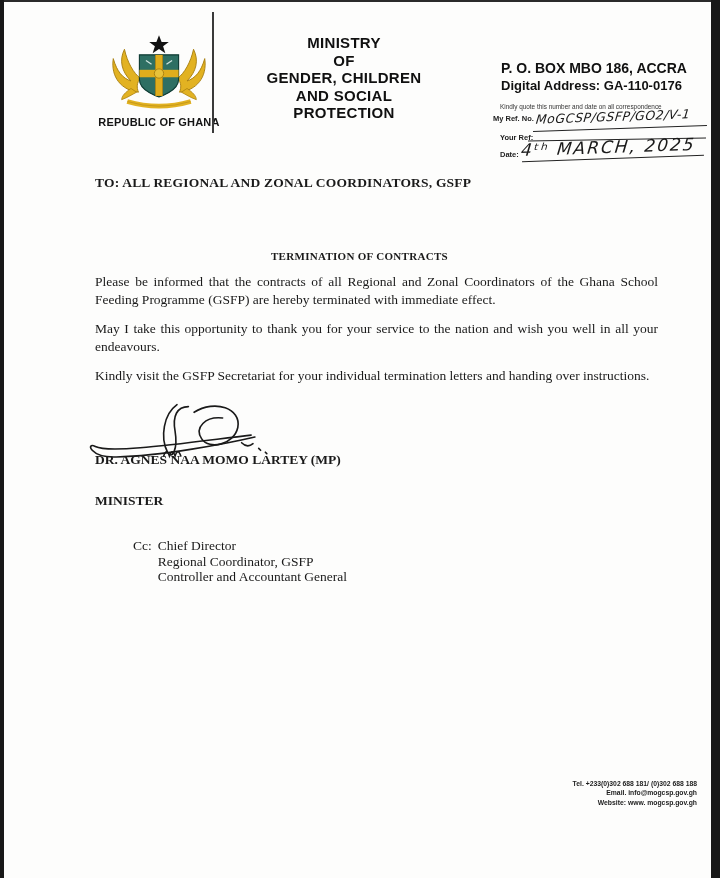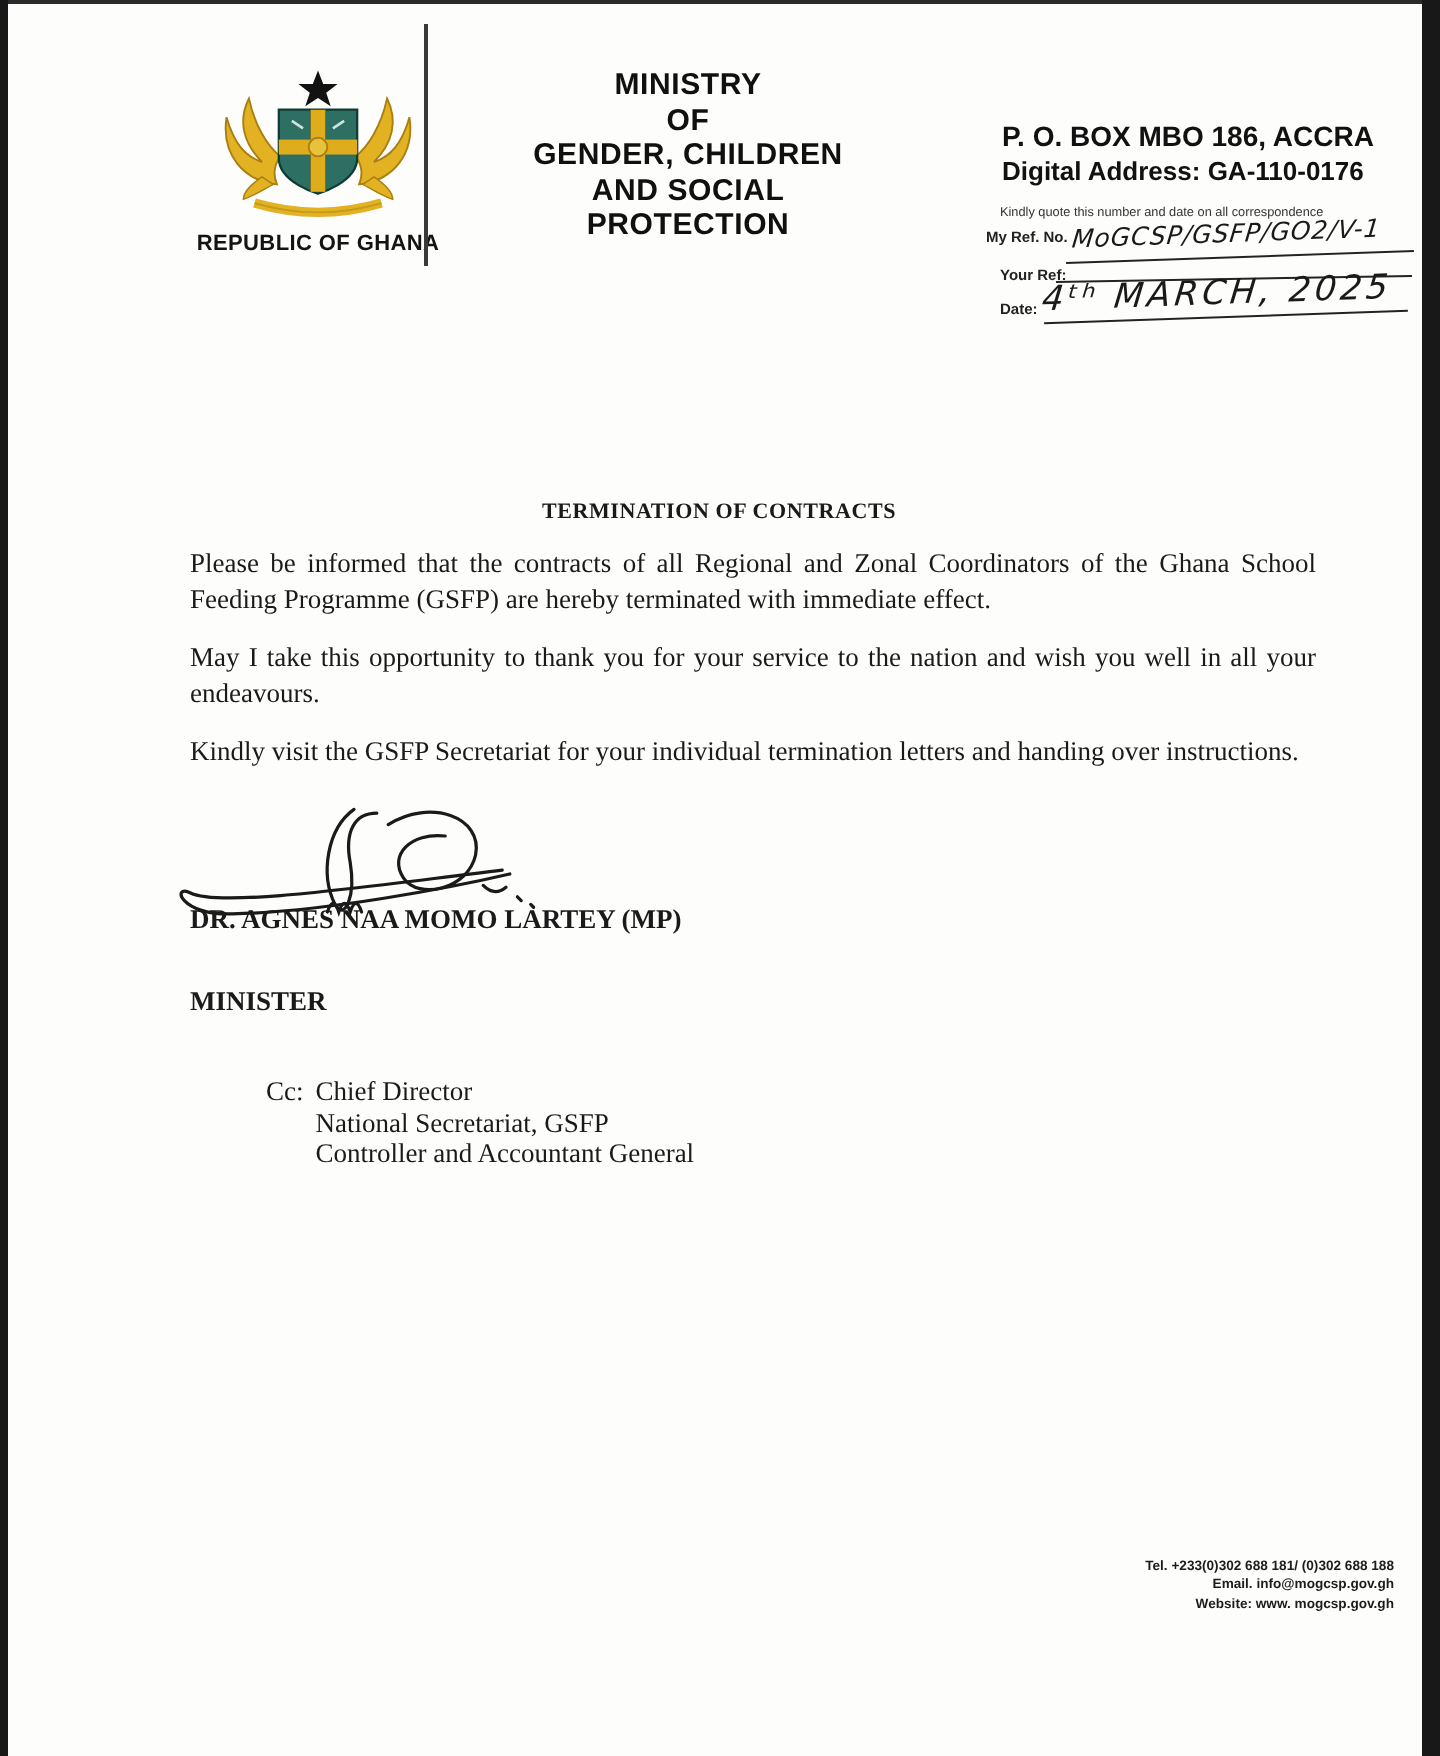--- a/index.html
+++ b/index.html
@@ -128,20 +128,21 @@
   <div class="hand hand-ref">MoGCSP/GSFP/GO2/V-1</div>
   <div class="ink-line" style="left:533px;top:128px;width:174px;transform:rotate(-2deg);"></div>
 
   <div class="ref-label" style="left:500px;top:133px;">Your Ref:</div>
   <div class="ink-line" style="left:528px;top:139px;width:178px;transform:rotate(-1deg);"></div>
 
   <div class="ref-label" style="left:500px;top:150px;">Date:</div>
   <div class="hand hand-date">4ᵗʰ MARCH, 2025</div>
   <div class="ink-line" style="left:522px;top:158px;width:182px;transform:rotate(-2deg);"></div>
 
+  <div class="to-line">TO: ALL REGIONAL AND ZONAL COORDINATORS, GSFP</div>
   <div class="subject">TERMINATION OF CONTRACTS</div>
 
   <div class="body-text">
     <p>Please be informed that the contracts of all Regional and Zonal Coordinators of the Ghana School Feeding Programme (GSFP) are hereby terminated with immediate effect.</p>
     <p>May I take this opportunity to thank you for your service to the nation and wish you well in all your endeavours.</p>
     <p>Kindly visit the GSFP Secretariat for your individual termination letters and handing over instructions.</p>
   </div>
 
   <svg class="signature" viewBox="0 0 200 80" aria-hidden="true">
     <g fill="none" stroke="#1a1a1a" stroke-width="1.7" stroke-linecap="round">
@@ -155,21 +156,21 @@
     </g>
   </svg>
 
   <div class="signatory-name">DR. AGNES NAA MOMO LARTEY (MP)</div>
   <div class="signatory-title">MINISTER</div>
 
   <div class="cc-block">
     <div class="cc-label">Cc:</div>
     <div class="cc-lines">
       <div>Chief Director</div>
-      <div>National Secretariat, GSFP</div>
+      <div>Regional Coordinator, GSFP</div>
       <div>Controller and Accountant General</div>
     </div>
   </div>
 
   <div class="footer">
     <div>Tel. +233(0)302 688 181/ (0)302 688 188</div>
     <div>Email. info@mogcsp.gov.gh</div>
     <div>Website: www. mogcsp.gov.gh</div>
   </div>
 </div>

